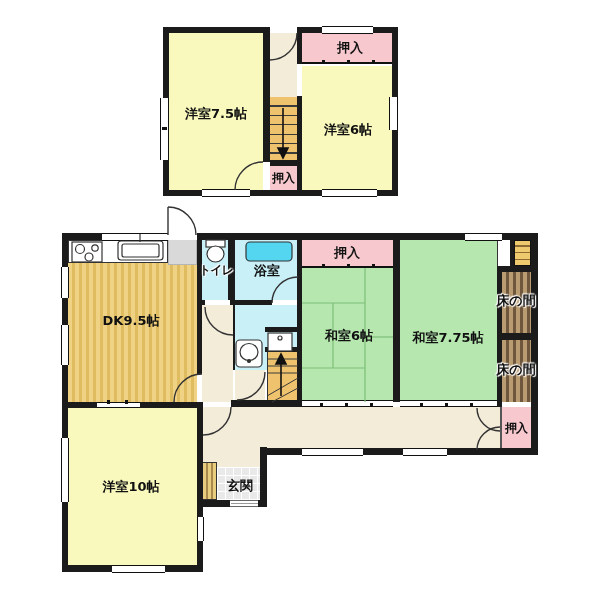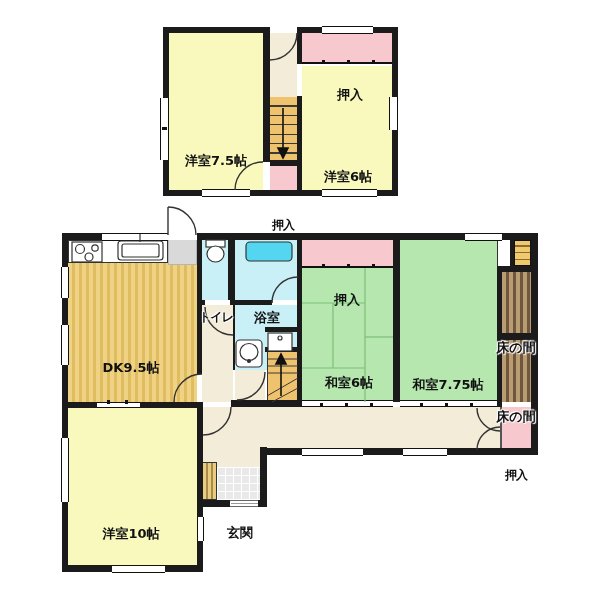--- a/index.html
+++ b/index.html
@@ -7,21 +7,21 @@
         font-family:"DejaVu Sans","Liberation Sans",sans-serif;}
   .abs{position:absolute;}
   .room{position:absolute;}
   .wall{position:absolute;background:#1b1b1b;}
   .thinline{position:absolute;background:#555;}
   .win-h{position:absolute;background:#fff;border-top:1.6px solid #111;border-bottom:1.6px solid #111;box-sizing:border-box;}
   .win-v{position:absolute;background:#fff;border-left:1.6px solid #111;border-right:1.6px solid #111;box-sizing:border-box;}
   .open{position:absolute;background:#fff;}
   .tick{position:absolute;width:3px;height:4px;background:#111;}
   .label{position:absolute;transform:translate(-50%,-50%);font-size:13px;font-weight:bold;color:#111;
-         white-space:nowrap;line-height:1;margin-top:47px;}
+         white-space:nowrap;line-height:1;}
   .label.small{font-size:12px;letter-spacing:-1px;}
   .halo{text-shadow:0 0 2px #fff,0 0 2px #fff,1px 1px 1px #fff,-1px -1px 1px #fff;}
   .yellow{background:#F9F9BE;}
   .pink{background:#F7C9CE;}
   .green{background:#B5E7AE;}
   .cyan{background:#C9EFF7;}
   .beige{background:#F3ECD9;}
   .gray{background:#D9D9D9;border:1px solid #b5b5b5;box-sizing:border-box;}
   .dkfloor{background:repeating-linear-gradient(90deg,#F0D285 0 4px,#E0BC60 4px 7px);}
   .stairs2{background:#EFC36E;background-image:repeating-linear-gradient(180deg,rgba(0,0,0,0) 0 8px,#3a3a3a 8px 9.5px);}

